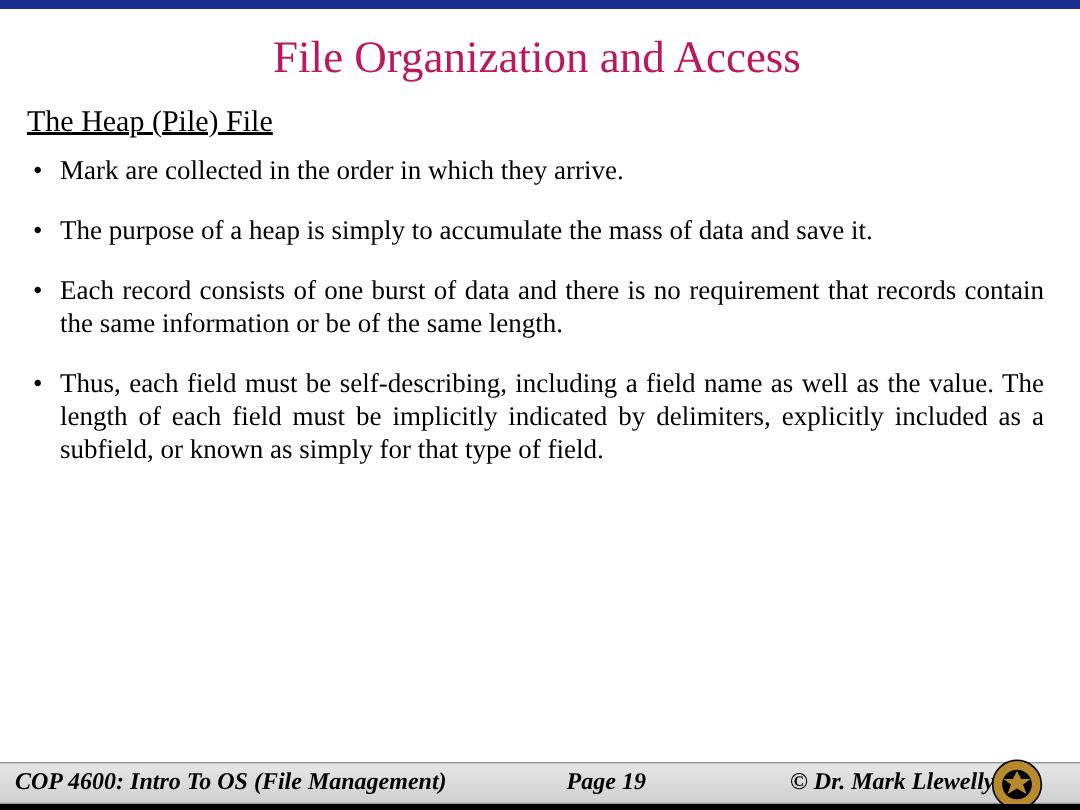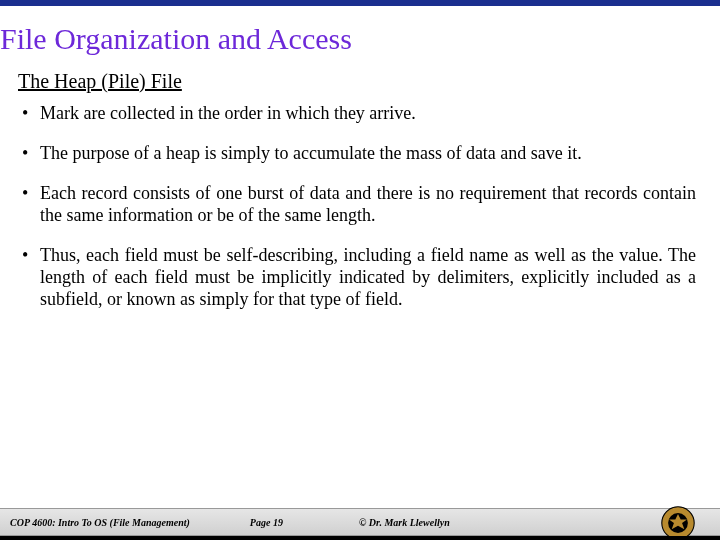--- a/index.html
+++ b/index.html
@@ -10,22 +10,22 @@
     font-family: "Times New Roman", Times, serif;
     position: relative;
     overflow: hidden;
   }
   .top-border {
     height: 6px;
     background: #1a2f8f;
   }
   .slide-title {
     font-size: 30px;
-    color: #6d28d9;
-    text-align: left;
+    color: #be185d;
+    text-align: center;
     padding: 16px 4px 14px 0;
     font-weight: normal;
   }
   .content {
     padding: 0 24px 0 18px;
   }
   .section-heading {
     font-size: 20px;
     text-decoration: underline;
     margin-bottom: 10px;
@@ -58,23 +58,24 @@
     bottom: 4px;
     height: 28px;
     background: linear-gradient(to bottom, #e6e6e6 0%, #d0d0d0 100%);
     border-top: 1px solid #999;
     border-bottom: 1px solid #999;
     display: flex;
     align-items: center;
     font-family: "Times New Roman", Times, serif;
     font-style: italic;
     font-weight: bold;
-    font-size: 10px;
+    font-size: 16px;
     color: #000;
     padding: 0 10px;
+    gap: 20px;
   }
   .footer .course {
     flex: 0 0 auto;
     margin-right: 60px;
   }
   .footer .page {
     flex: 0 0 auto;
     margin-right: 60px;
   }
   .footer .copyright {

